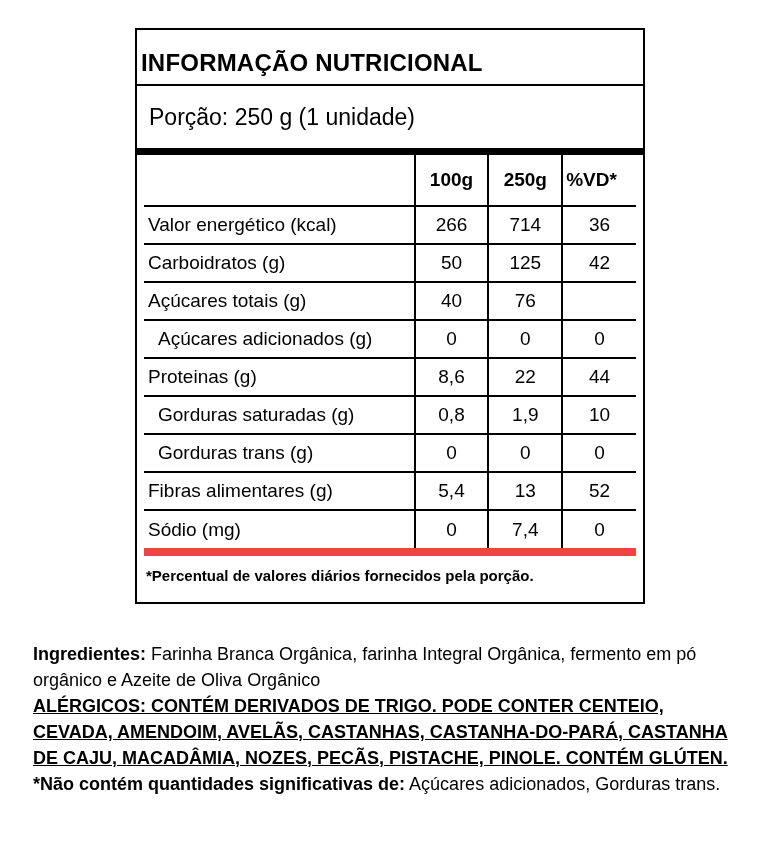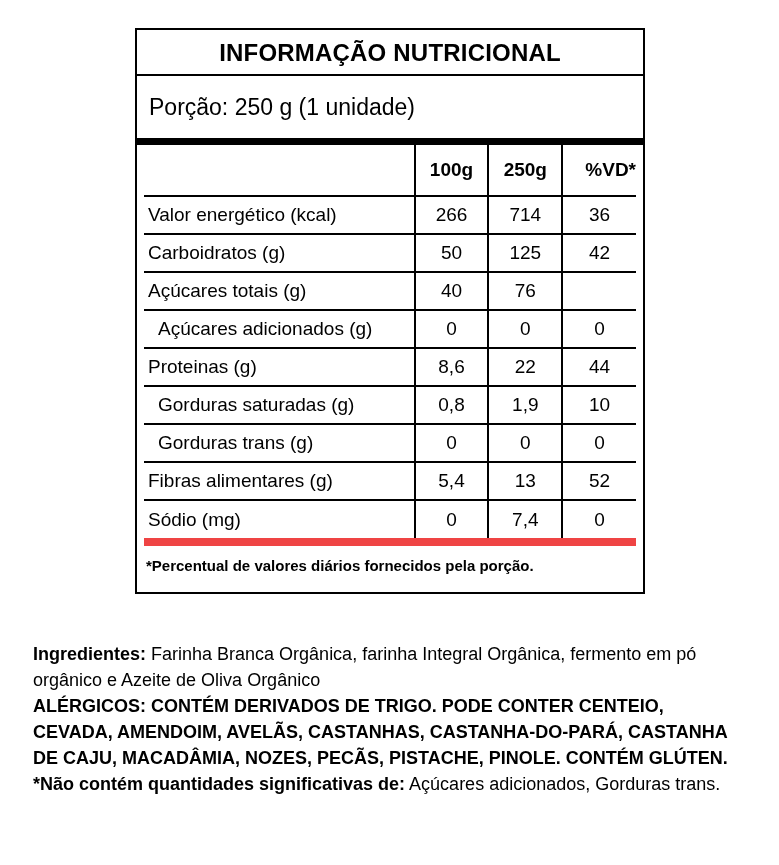--- a/index.html
+++ b/index.html
@@ -11,24 +11,24 @@
     position: relative;
   }
   .label-box {
     position: absolute;
     left: 135px; top: 28px;
     width: 510px;
     border: 2px solid #000;
     background: #fff;
   }
   .title {
-    text-align: center;
+    text-align: left;
     font-weight: bold;
     font-size: 24px;
-    padding: 9px 4px 7px 4px;
+    padding: 19px 4px 7px 4px;
     border-bottom: 2px solid #000;
     letter-spacing: 0.2px;
   }
   .portion {
     font-size: 23px;
     padding: 18px 12px 17px 12px;
   }
   .header-bar {
     height: 7px;
     background: #000;
@@ -43,39 +43,39 @@
   thead th {
     height: 51px;
     font-weight: bold;
     border-bottom: 2px solid #000;
   }
   tbody td { height: 38px; }
   tbody tr + tr td { border-top: 2px solid #000; }
   .col-label { width: 55%; text-align: left; padding-left: 4px; }
   .col-num   { width: 15%; text-align: center; border-left: 2px solid #000; }
   .col-vd    { width: 15%; border-left: 2px solid #000; }
-  thead .col-vd { text-align: right; padding-left: 3px; font-weight: bold; }
+  thead .col-vd { text-align: left; padding-left: 3px; font-weight: bold; }
   tbody .col-vd { text-align: center; }
   td.indent { padding-left: 14px; }
   .footnote {
     margin: 0 7px;
     border-top: 8px solid #ef4444;
     font-weight: bold;
     font-size: 15px;
     padding: 11px 2px 18px 2px;
   }
   .bottom-text {
     position: absolute;
     left: 33px; top: 641px;
     width: 714px;
     font-size: 18px;
     line-height: 26px;
   }
   .bottom-text .bold { font-weight: bold; }
-  .allergens { font-weight: bold; }
+  .allergens { font-weight: bold; text-decoration: underline; }
 </style>
 </head>
 <body>
 
 <div class="label-box">
   <div class="title">INFORMAÇÃO NUTRICIONAL</div>
   <div class="portion">Porção: 250 g (1 unidade)</div>
   <div class="header-bar"></div>
 
   <div class="table-wrap">

